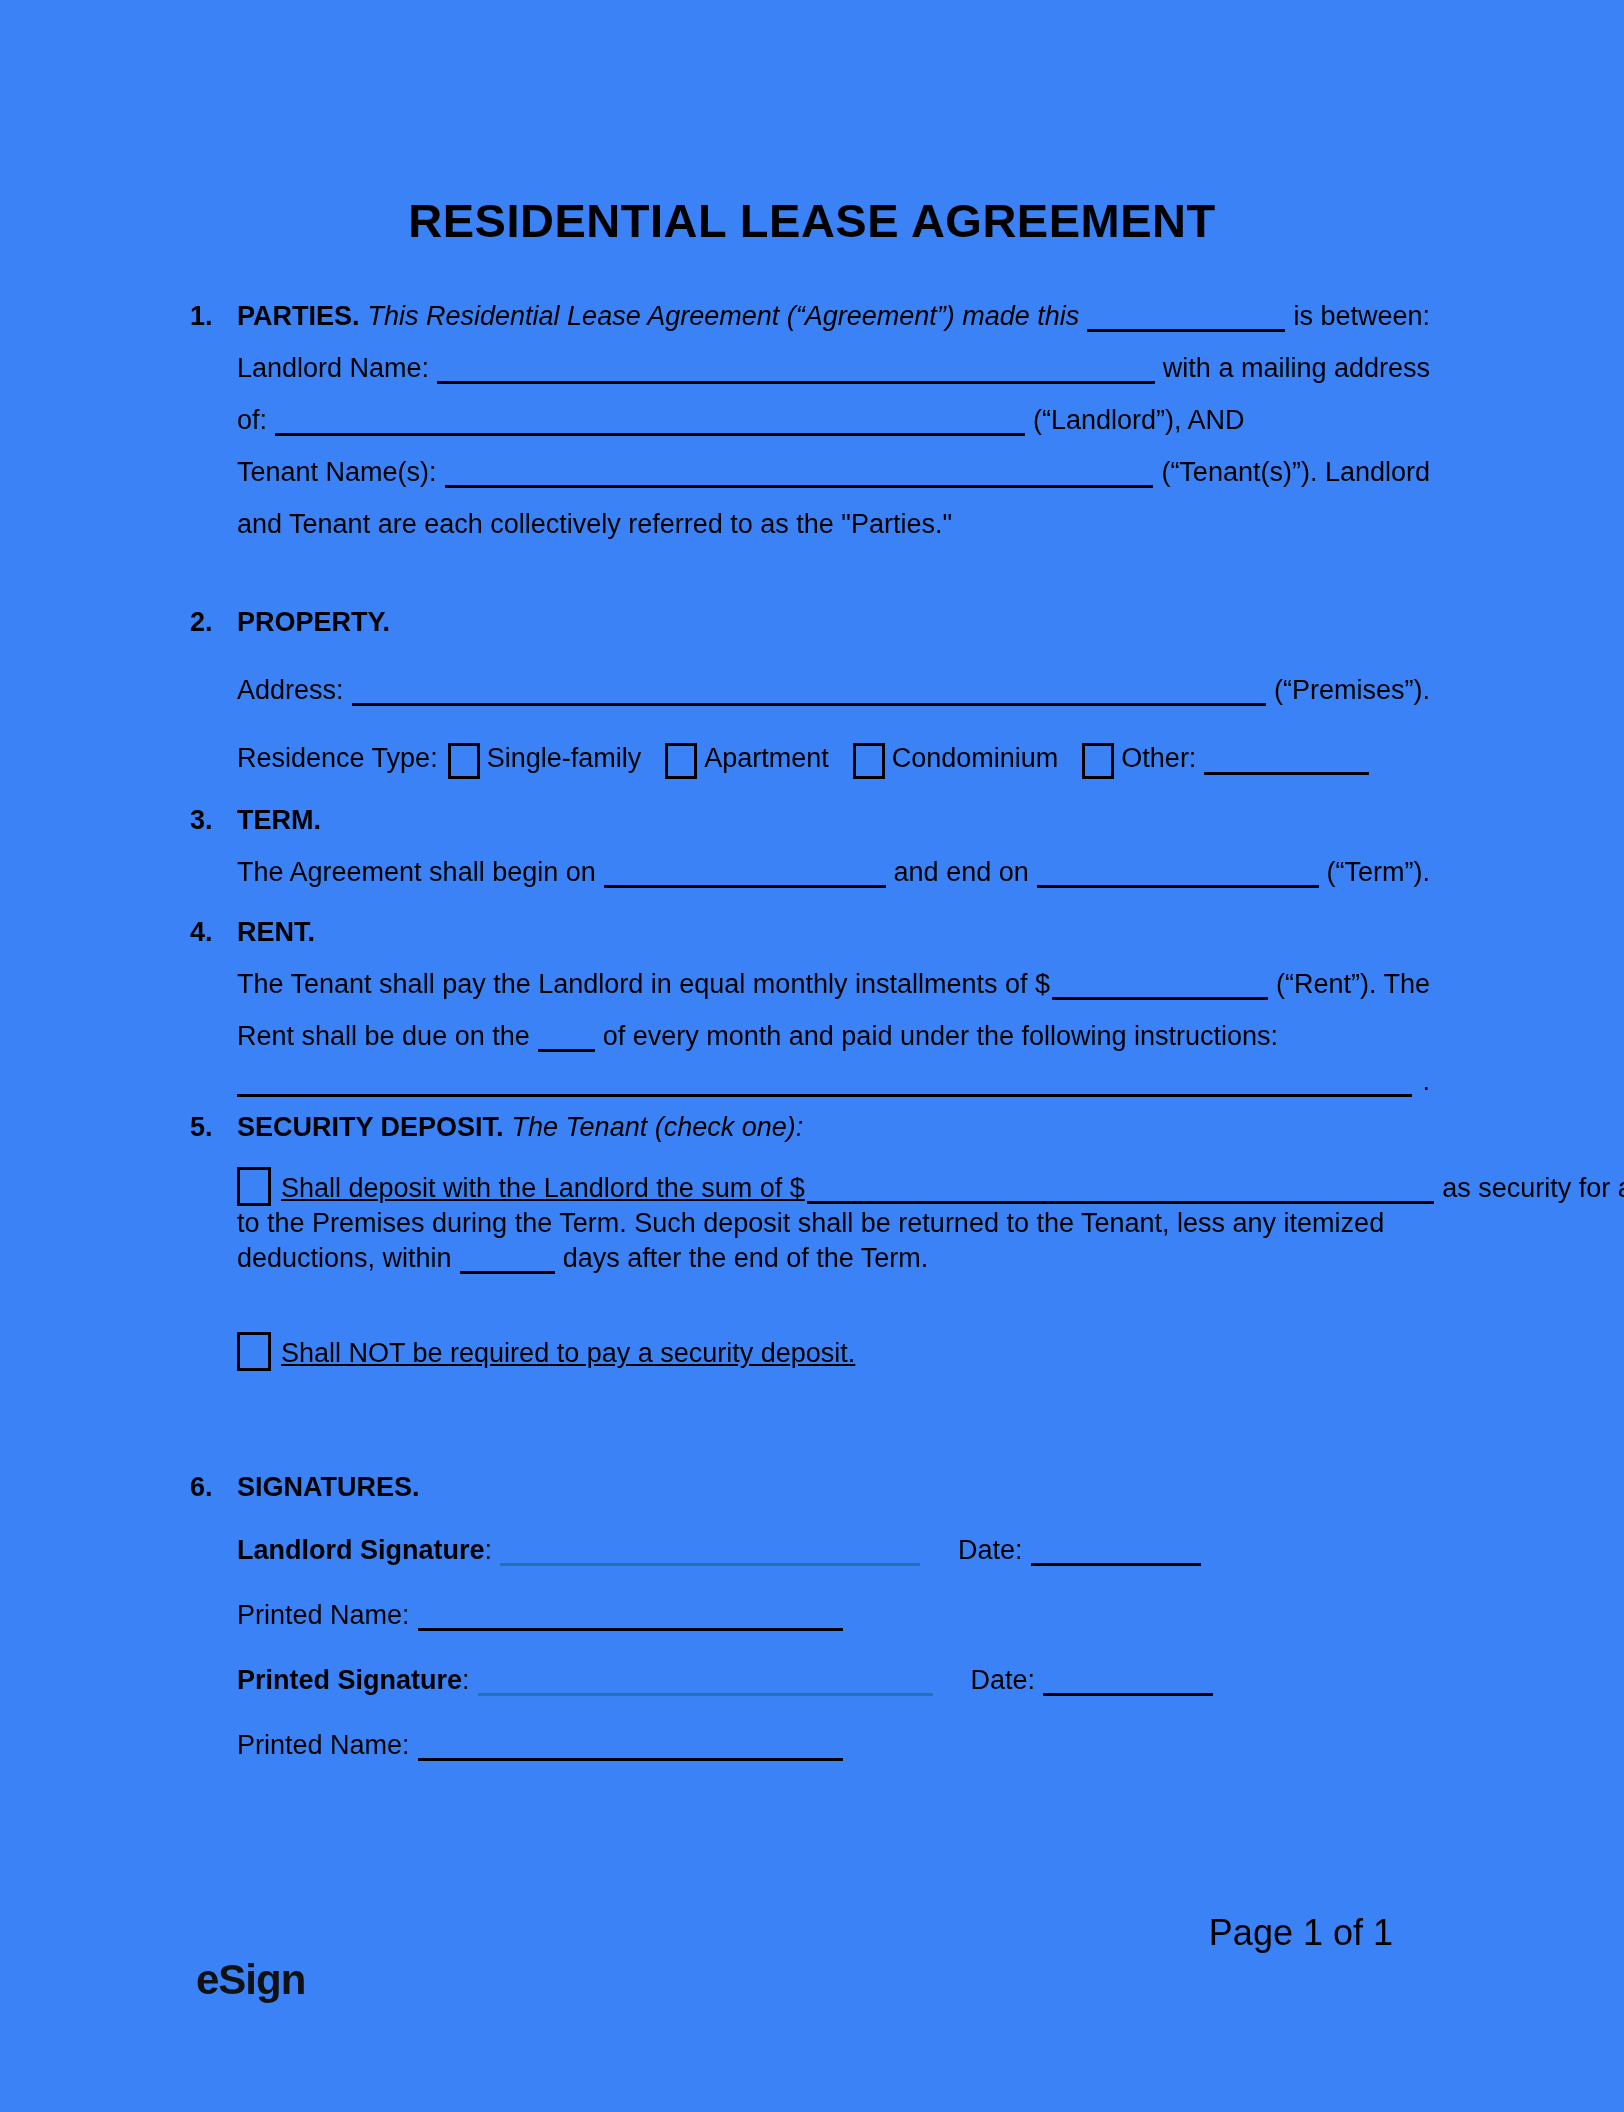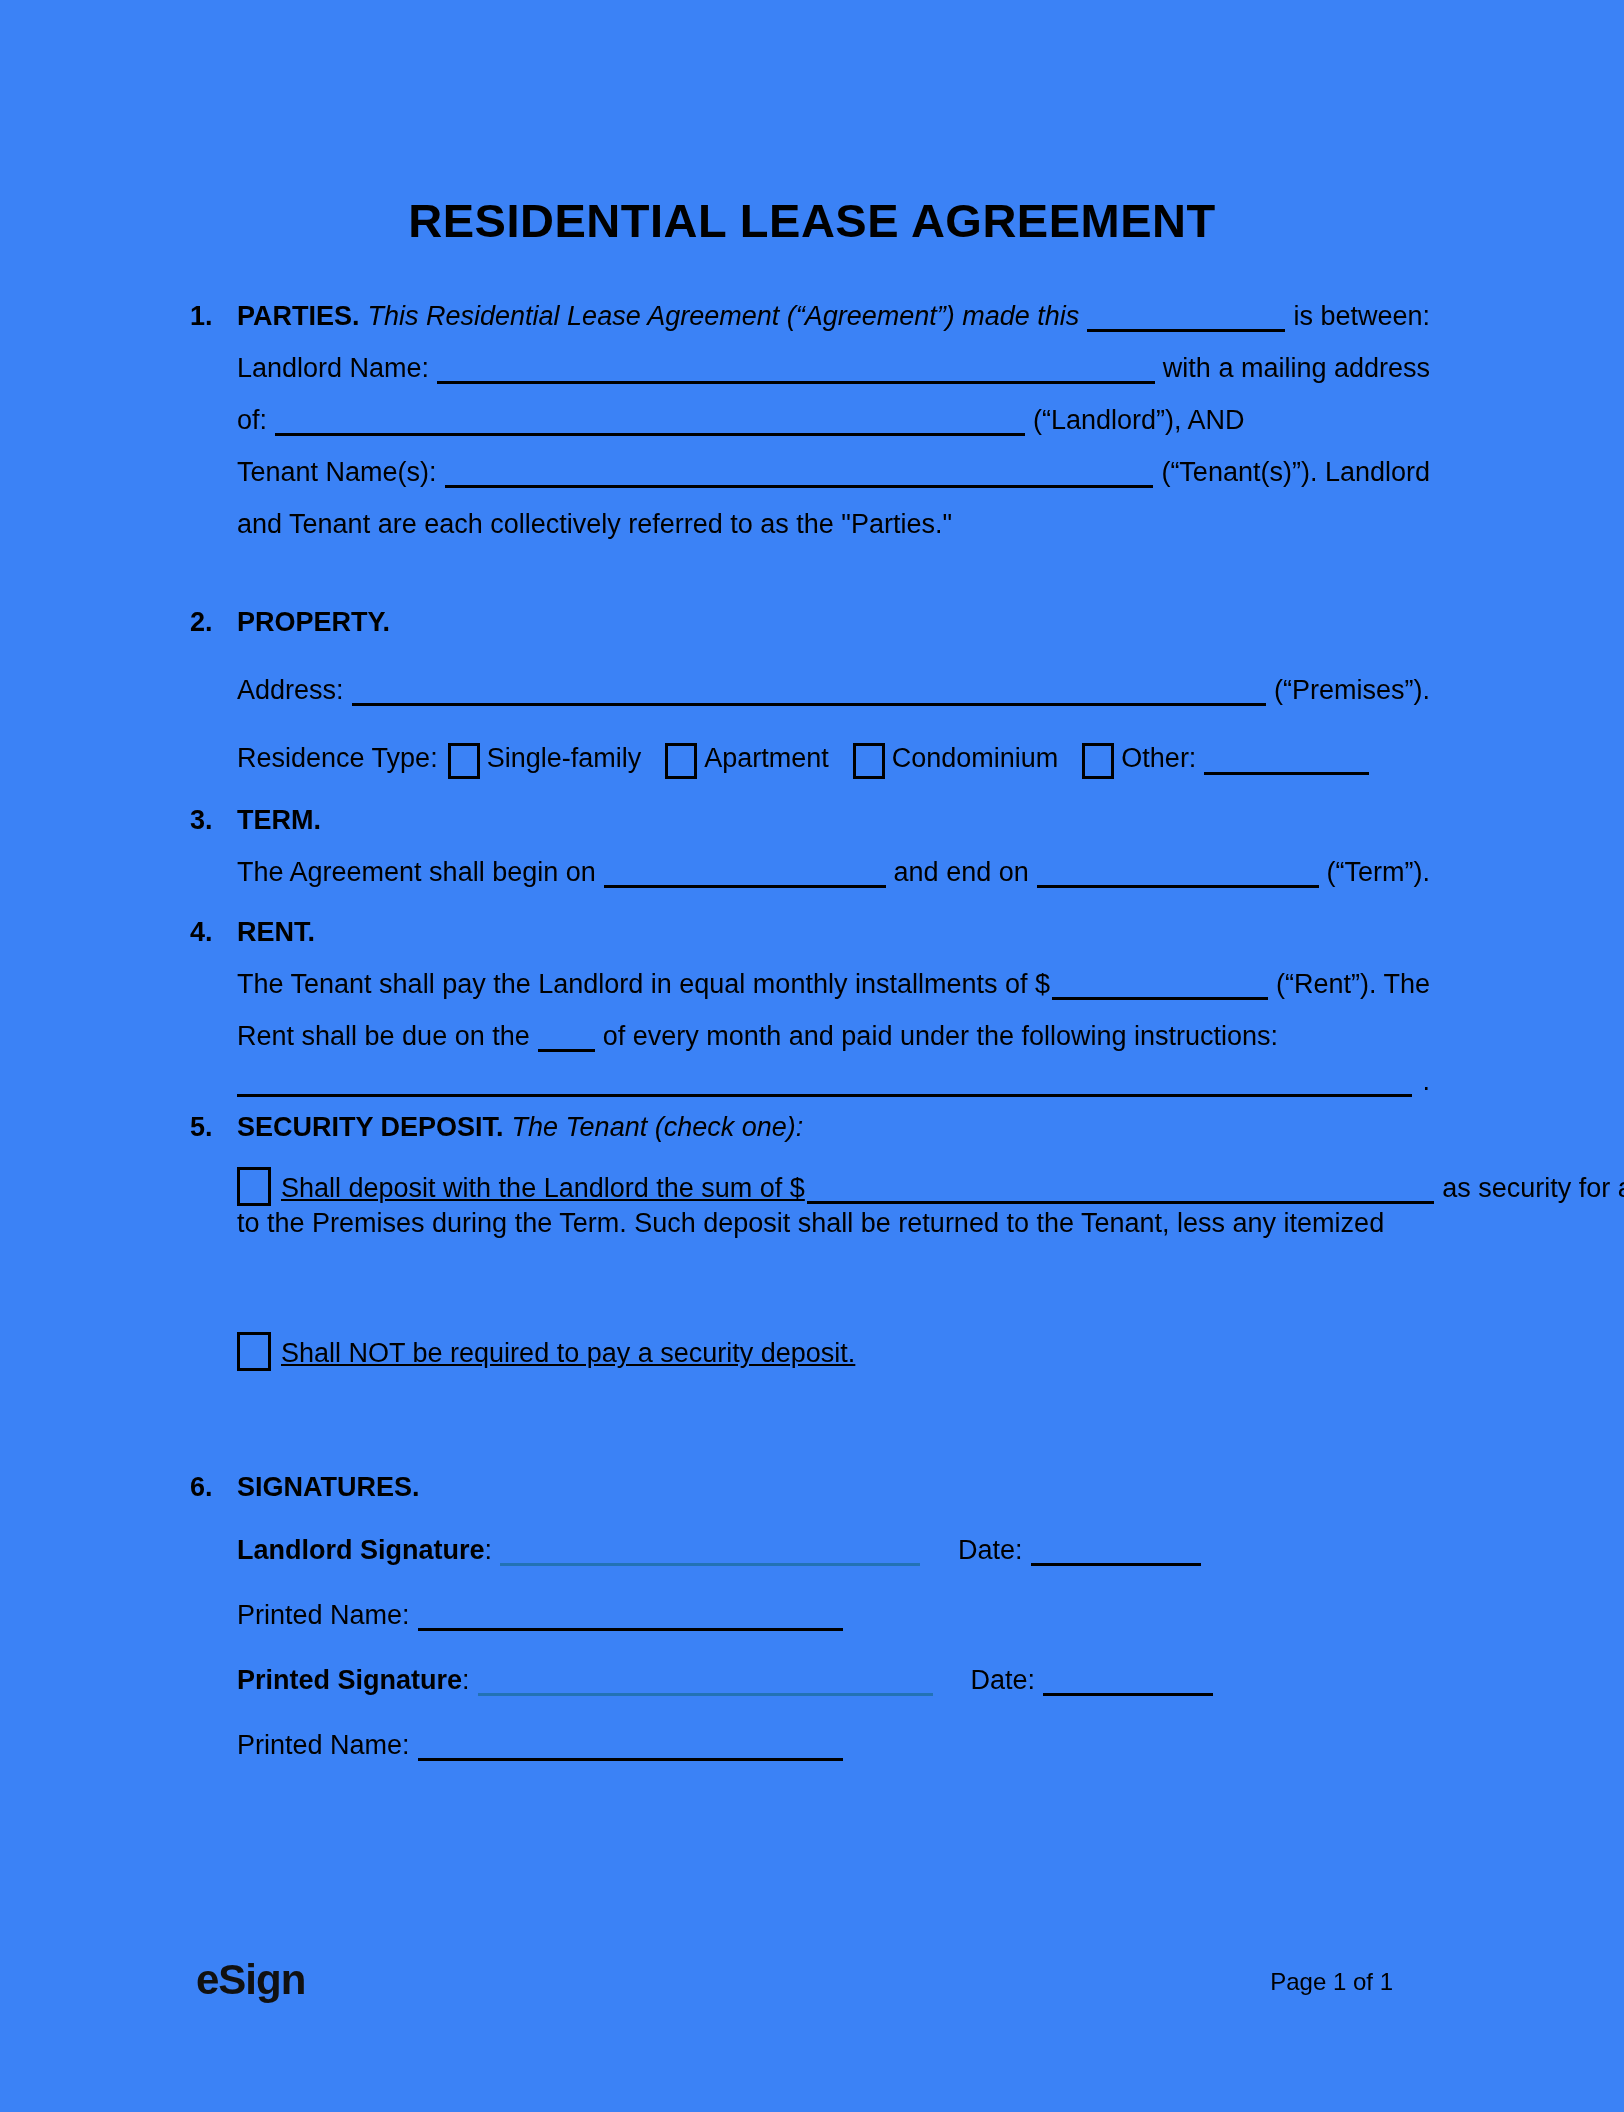--- a/index.html
+++ b/index.html
@@ -24,21 +24,21 @@
   .bl.blue{border-bottom-color:#2272b5;}
   .cb{flex:none;width:26px;height:30px;border:3px solid #000;
       align-self:flex-end;margin-bottom:-4px;margin-left:24px;margin-right:7px;}
   .cb.first{margin-left:10px;}
   .cbabs{position:absolute;left:0;top:-6px;width:28px;height:33px;
          border:3px solid #000;}
   .rel{position:relative;}
   .indent{margin-left:44px;text-decoration:underline;}
   .footer-logo{position:absolute;left:196px;top:1956px;font-size:42px;
                font-weight:bold;letter-spacing:-1px;color:#111;}
-  .footer-page{position:absolute;right:231px;top:1968px;font-size:24px;}
+  .footer-page{position:absolute;right:231px;top:1912px;font-size:36px;}
 </style>
 </head>
 <body>
 
 <div class="page">
 
   <h1 class="title">RESIDENTIAL LEASE AGREEMENT</h1>
 
   <div class="row numbered fill" style="top:301px">
     <span class="num">1.</span>
@@ -126,20 +126,25 @@
   </div>
   <div class="row fill rel" style="top:1173px">
     <span class="cbabs"></span>
     <span class="indent">Shall deposit with the Landlord the sum of $</span>
     <span class="bl grow tight"></span>
     <span>as security for any damage caused</span>
   </div>
   <div class="row" style="top:1208px">
     <span>to the Premises during the Term. Such deposit shall be returned to the Tenant, less any itemized</span>
   </div>
+  <div class="row" style="top:1243px">
+    <span>deductions, within</span>
+    <span class="bl" style="width:95px"></span>
+    <span>days after the end of the Term.</span>
+  </div>
   <div class="row rel" style="top:1307px">
     <span class="cbabs"></span>
     <span class="indent">Shall NOT be required to pay a security deposit.</span>
   </div>
 
   <div class="row numbered" style="top:1472px">
     <span class="num">6.</span>
     <span class="hd">SIGNATURES.</span>
   </div>
   <div class="row" style="top:1535px">

